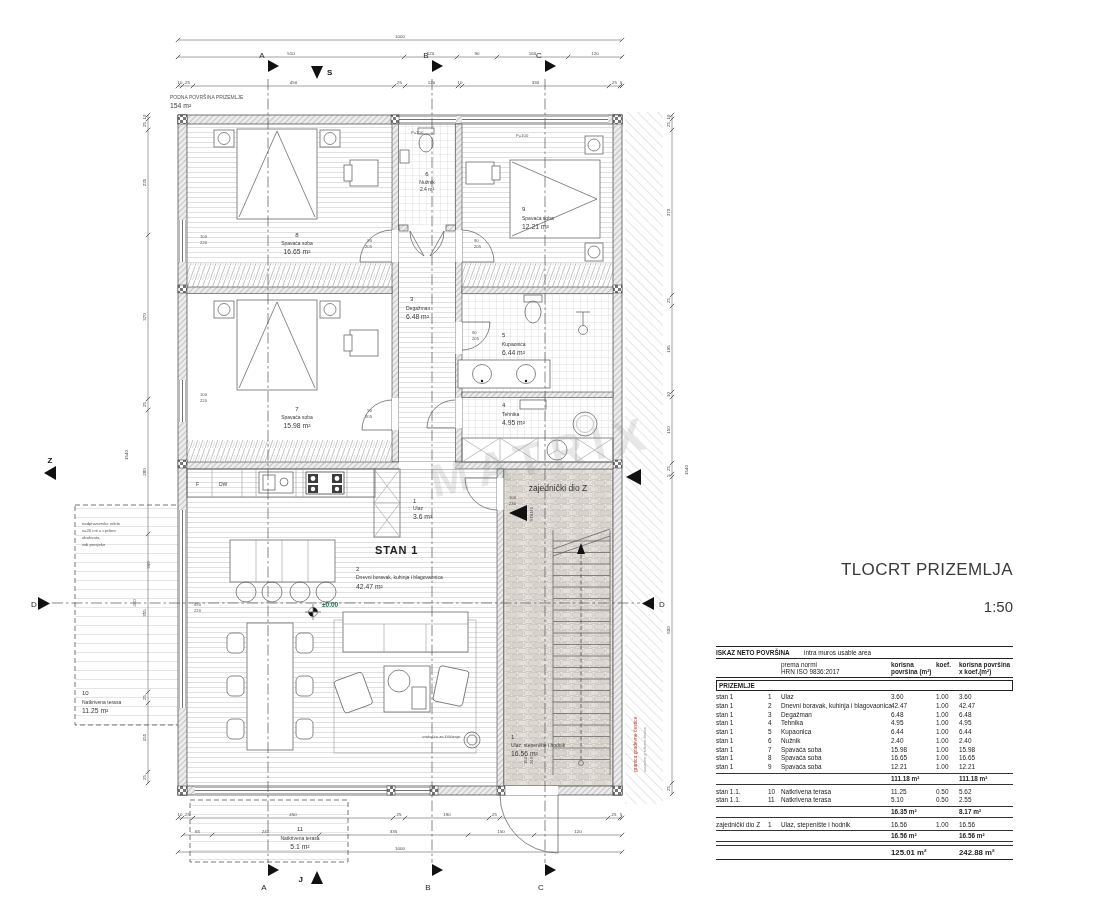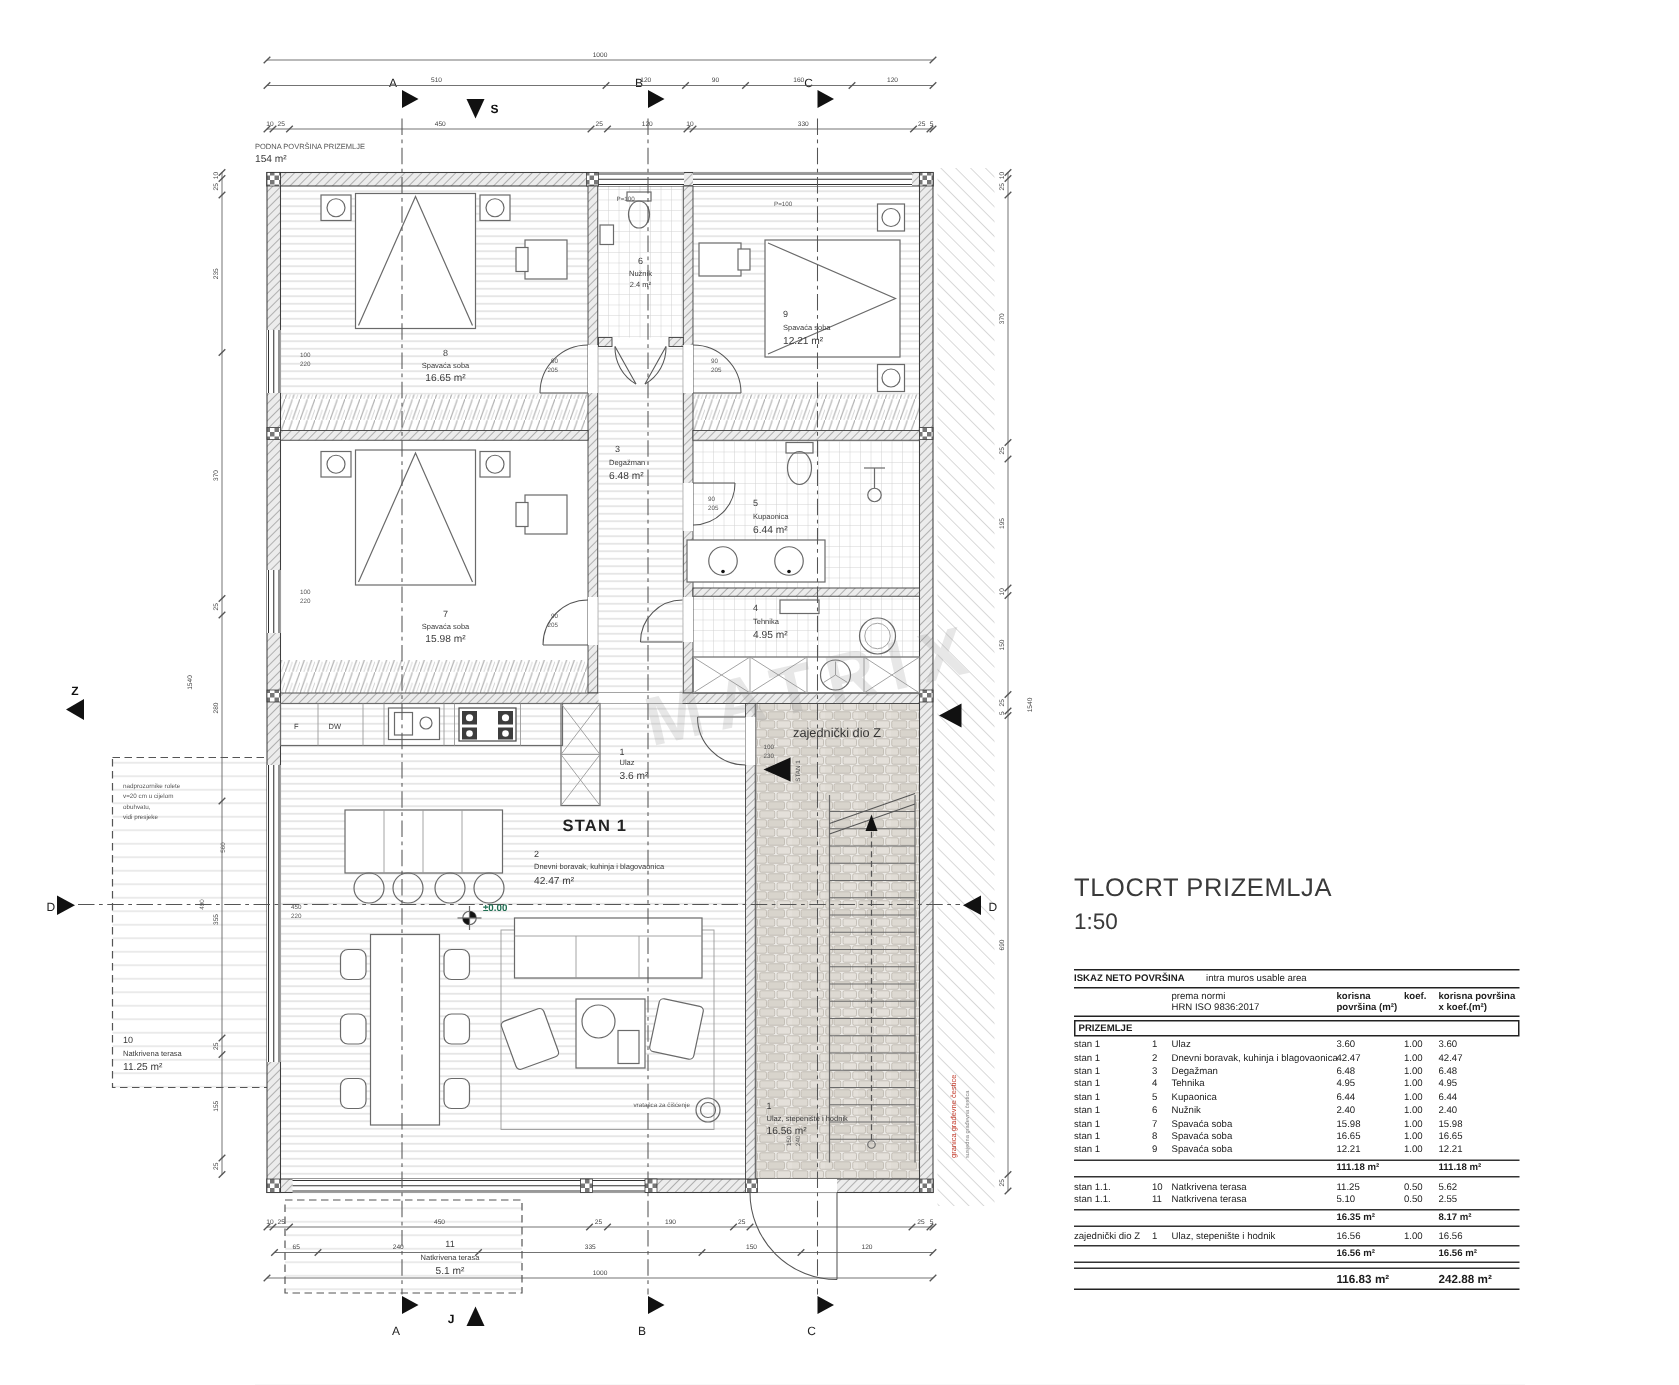--- a/index.html
+++ b/index.html
@@ -26,23 +26,23 @@
   .lvl{font-size:6.5px;fill:#1e6e52;font-weight:bold;}
   .red{font-size:5px;fill:#c23b2b;}
   .gry{font-size:3.8px;fill:#888;}
   .wm{font-size:46px;font-weight:bold;fill:#8c8c8c;opacity:.20;letter-spacing:9px;}
   .cptxt{font-size:8px;font-weight:bold;fill:#111;}
   .axtxt{font-size:8px;fill:#222;}
   #dims line{stroke:#555;stroke-width:.55;}
   #dims .tick{stroke-width:.9;}
   .dimtxt{font-size:4.4px;fill:#444;}
   
-  .titleblock{position:absolute;left:716px;top:582px;width:297px;text-align:left;color:#3a3a3a;}
+  .titleblock{position:absolute;left:716px;top:560px;width:297px;text-align:right;color:#3a3a3a;}
   .tmain{font-size:17px;letter-spacing:.4px;}
-  .tscale{font-size:15px;margin-top:4px;}
+  .tscale{font-size:15px;margin-top:18px;}
   .areatable{position:absolute;left:716px;top:646px;width:297px;font-size:6.4px;color:#1c1c1c;}
   .tgrid{display:grid;grid-template-columns:52px 13px 110px 45px 23px 54px;}
   .thead1{display:flex;border-top:1.4px solid #222;border-bottom:1px solid #222;height:11px;line-height:11px;}
   .th1t{font-weight:bold;width:88px;}
   .thead2{border-bottom:1px solid #222;padding:2px 0 2px;line-height:7.2px;}
   .tsection{border:1px solid #222;font-weight:bold;height:9.5px;line-height:9.5px;padding-left:2px;margin:1.5px 0;}
   .tbody > div{height:8.8px;line-height:8.8px;white-space:nowrap;overflow:visible;}
   .tsub{border-top:1px solid #333;border-bottom:1px solid #333;height:9.5px;line-height:9.5px;margin:1px 0 3px;font-weight:bold;}
   .ttotal{border-top:1px solid #333;border-bottom:1.6px solid #222;height:13px;line-height:13px;font-size:7.8px;font-weight:bold;}
   .b{font-weight:bold;}
@@ -787,19 +787,19 @@
         <div>16.56</div>
       </div>
   <div class="tgrid tsub">
     <div class="sp3"></div>
     <div>16.56 m²</div>
     <div></div>
     <div>16.56 m²</div>
   </div>
   <div class="tgrid ttotal">
     <div class="sp3"></div>
-    <div>116.83 m²</div>
+    <div>125.01 m²</div>
     <div></div>
     <div>242.88 m²</div>
   </div>
 </div>
 
 </div>
 
 </body></html>

